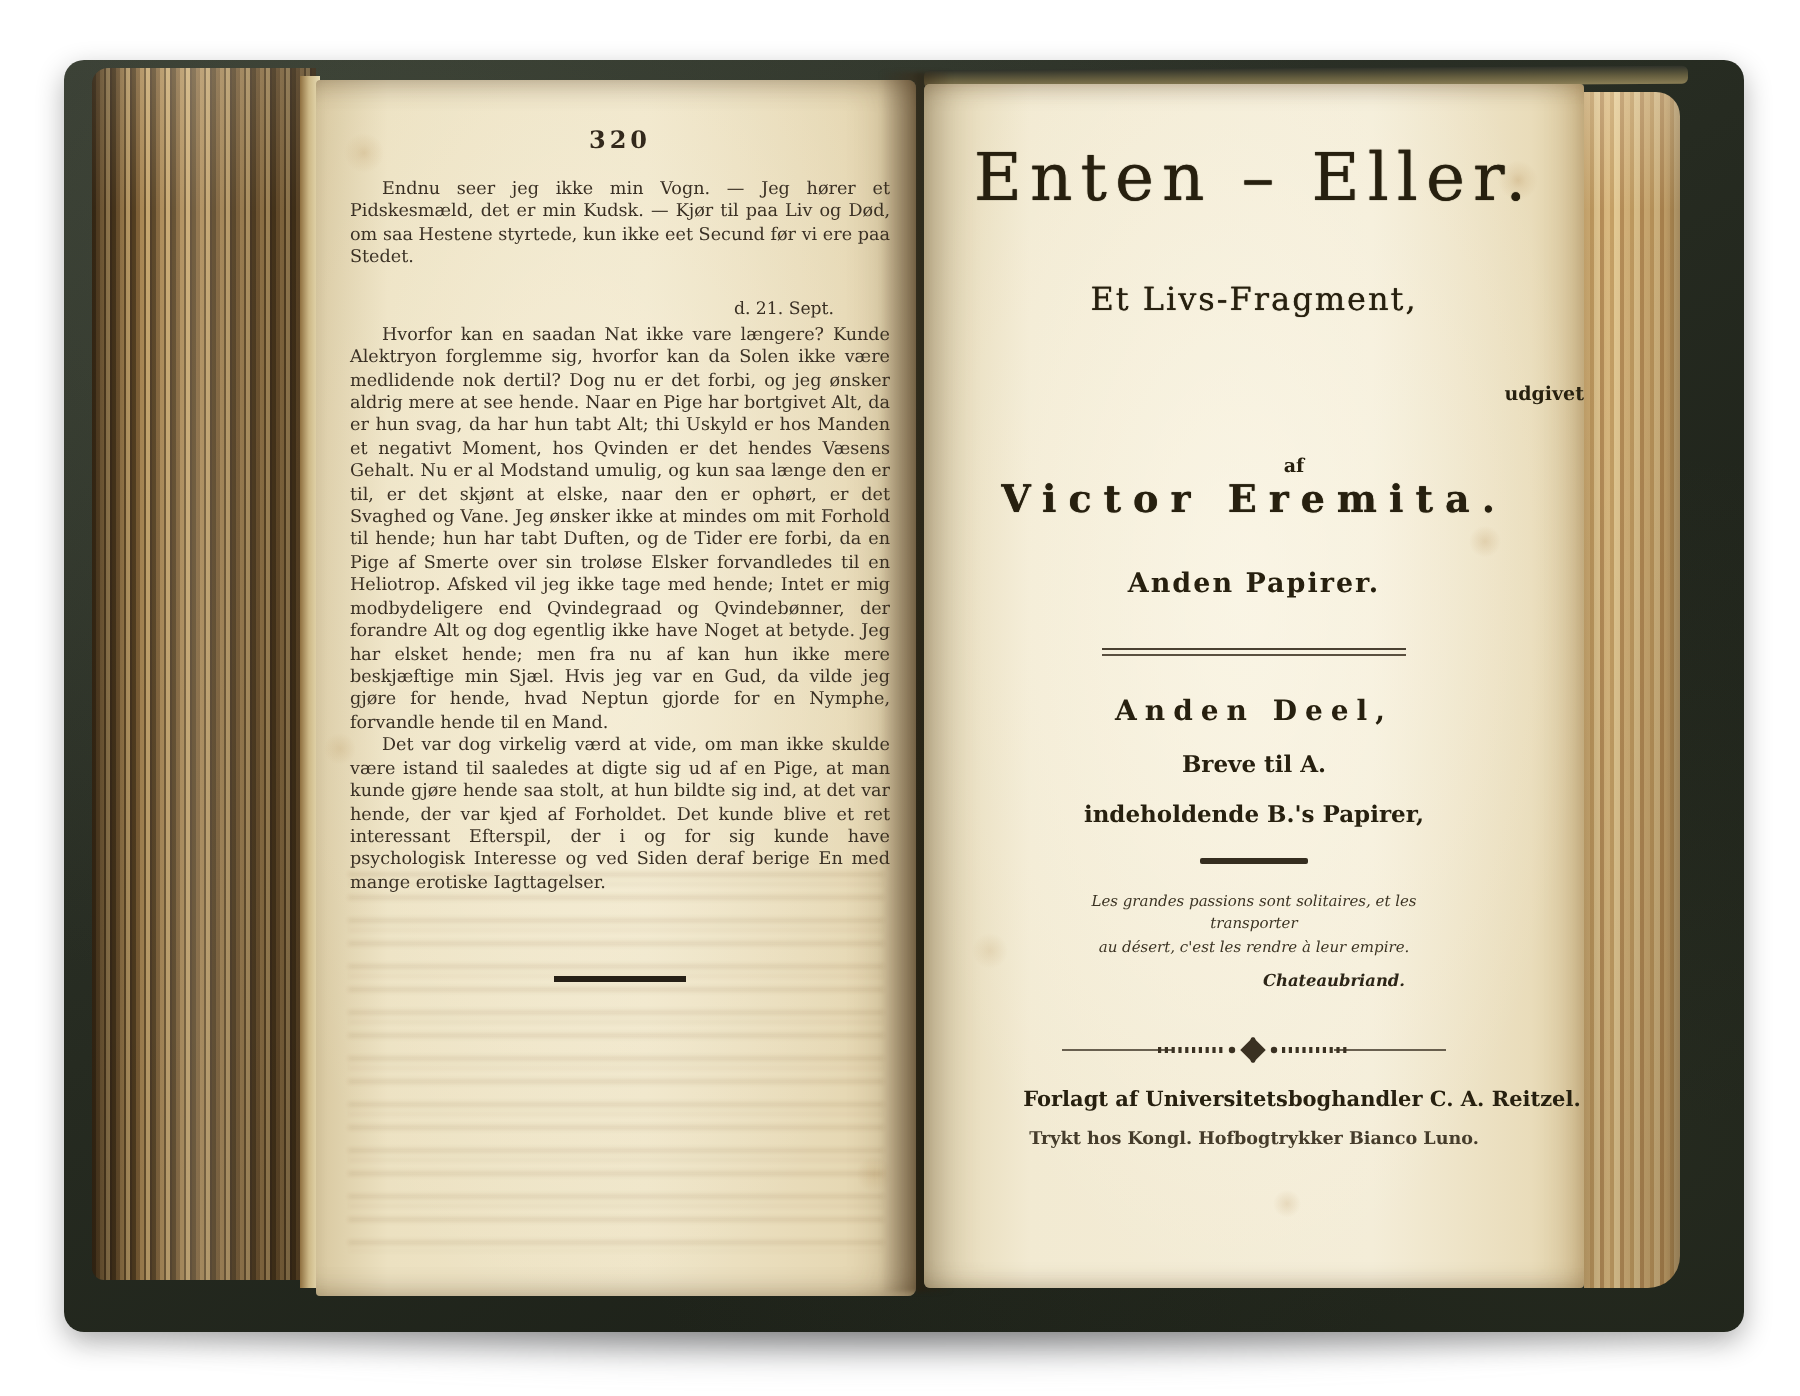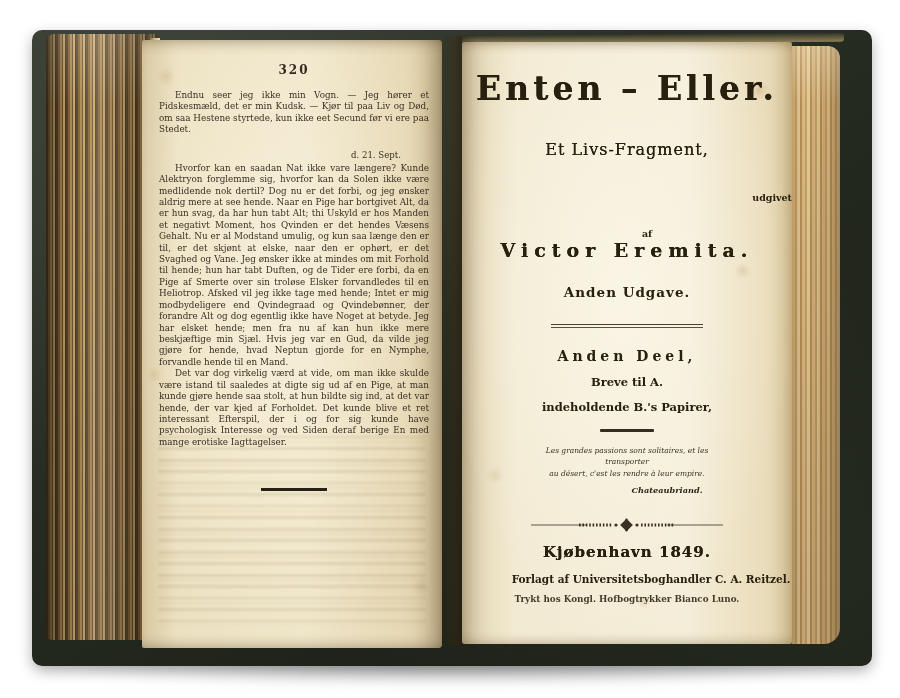--- a/index.html
+++ b/index.html
@@ -36,21 +36,21 @@
         #a88652 4px,#a88652 6px,
         #68502c 6px,#68502c 7px,
         #c3a36b 7px,#c3a36b 9px,
         #4a3721 9px,#4a3721 10px);}
 
   
   .under-leaf{position:absolute;left:150px;top:38px;width:10px;height:606px;
     background:linear-gradient(90deg,#8f7040,#cdb988 45%,#e9ddb6);}
 
   
-  .left-page{position:absolute;left:142px;top:40px;width:300px;height:608px;
+  .left-page{position:absolute;left:158px;top:40px;width:300px;height:608px;
     border-radius:2px 4px 4px 2px;
     background:
       radial-gradient(circle at 8% 6%, rgba(170,125,60,0.20) 0px, rgba(170,125,60,0.10) 4px, transparent 10px),
       radial-gradient(circle at 4% 55%, rgba(170,125,60,0.16) 0px, transparent 8px),
       radial-gradient(circle at 93% 90%, rgba(170,125,60,0.14) 0px, transparent 9px),
       radial-gradient(ellipse at 45% 40%, rgba(255,251,238,0.45), transparent 75%),
       linear-gradient(90deg,#d8c8a0,#ece1c1 12%,#efe5c8 55%,#e6d8b4 88%,#ddcca4);
     box-shadow:inset -20px 0 24px -14px rgba(70,50,25,0.50), inset 0 10px 14px -10px rgba(90,65,35,0.45), inset 0 -10px 12px -9px rgba(90,65,35,0.35);}
 
   .lp-content{position:absolute;inset:0;padding:16px 13px 0 17px;color:#3a3024;hyphens:auto;}
@@ -78,21 +78,21 @@
     background:
       radial-gradient(circle at 90% 8%, rgba(170,125,60,0.25) 0px, rgba(170,125,60,0.12) 4px, transparent 10px),
       radial-gradient(circle at 85% 38%, rgba(170,125,60,0.20) 0px, transparent 8px),
       radial-gradient(circle at 10% 72%, rgba(170,125,60,0.15) 0px, transparent 9px),
       radial-gradient(circle at 55% 93%, rgba(170,125,60,0.18) 0px, transparent 7px),
       radial-gradient(ellipse at 48% 42%, rgba(255,252,241,0.55), transparent 72%),
       linear-gradient(90deg,#e2d5b1,#f2ead2 16%,#f4edd8 68%,#e9dcba 92%,#d9c79c);
     box-shadow:inset 18px 0 22px -14px rgba(70,50,25,0.45), inset -12px 0 16px -10px rgba(140,100,50,0.40), inset 0 9px 12px -9px rgba(90,65,35,0.40), inset 0 -9px 12px -9px rgba(90,65,35,0.30);}
 
   .rp-content{position:absolute;inset:0;text-align:center;color:#27200f;}
-  .book-title{font-size:33px;font-weight:bold;letter-spacing:4px;margin-top:27px;
+  .book-title{font-size:33px;font-weight:normal;letter-spacing:4px;margin-top:27px;
     text-shadow:0 0 0.5px #27200f;}
   .book-subtitle{font-size:16px;font-weight:normal;letter-spacing:1px;margin-top:32px;text-shadow:0 0 0.4px #27200f;}
   .word-small{font-size:9.5px;font-weight:bold;}
   .w-udgivet{margin-top:33px;text-align:right;}
   .w-af{margin-top:25px;margin-left:40px;}
   .editor-name{font-size:19px;font-weight:bold;letter-spacing:6px;text-shadow:0 0 0.4px #27200f;}
   .edition{font-size:13.5px;font-weight:bold;letter-spacing:1px;margin-top:23px;}
   .double-rule{width:152px;height:2px;margin:24px auto 0;border-top:1px solid #4a4132;border-bottom:1px solid #5a5040;}
   .part-heading{font-size:14px;font-weight:bold;letter-spacing:4px;margin-top:20px;}
   .part-line{font-size:11.5px;font-weight:bold;margin-top:11px;}
@@ -137,21 +137,21 @@
 
   <div class="gutter-shade"></div>
 
   <div class="right-page">
     <div class="rp-content">
       <div class="book-title">Enten – Eller.</div>
       <div class="book-subtitle">Et Livs-Fragment,</div>
       <div class="word-small w-udgivet">udgivet</div>
       <div class="word-small w-af">af</div>
       <div class="editor-name">Victor Eremita.</div>
-      <div class="edition">Anden Udgave.</div>
+      <div class="edition">Anden Papirer.</div>
 
       <div class="double-rule"></div>
 
       <div class="part-heading">Anden Deel,</div>
       <div class="part-line">Breve til A.</div>
       <div class="part-line">indeholdende B.'s Papirer,</div>
 
       <div class="small-rule"></div>
 
       <div class="epigraph">
@@ -165,21 +165,20 @@
         <line x1="138" y1="7" x2="194" y2="7" stroke="#3a3122" stroke-width="0.8"></line>
         <line x1="50" y1="7" x2="84" y2="7" stroke="#3a3122" stroke-width="3" stroke-dasharray="1.6 1.8"></line>
         <line x1="112" y1="7" x2="146" y2="7" stroke="#3a3122" stroke-width="3" stroke-dasharray="1.6 1.8"></line>
         <rect x="93" y="2.5" width="9" height="9" transform="rotate(45 97.5 7)" fill="#3a3122"></rect>
         <circle cx="87" cy="7" r="1.6" fill="#3a3122"></circle>
         <circle cx="108" cy="7" r="1.6" fill="#3a3122"></circle>
         <circle cx="97.5" cy="1.8" r="1.2" fill="#3a3122"></circle>
         <circle cx="97.5" cy="12.2" r="1.2" fill="#3a3122"></circle>
       </svg>
 
-      <div class="imprint-city">Kjøbenhavn 1849.</div>
       <div class="imprint-publisher">Forlagt af Universitetsboghandler C. A. Reitzel.</div>
       <div class="imprint-printer">Trykt hos Kongl. Hofbogtrykker Bianco Luno.</div>
     </div>
   </div>
 
   <div class="fore-edge"></div>
 
 </div>
 
 </body></html>

